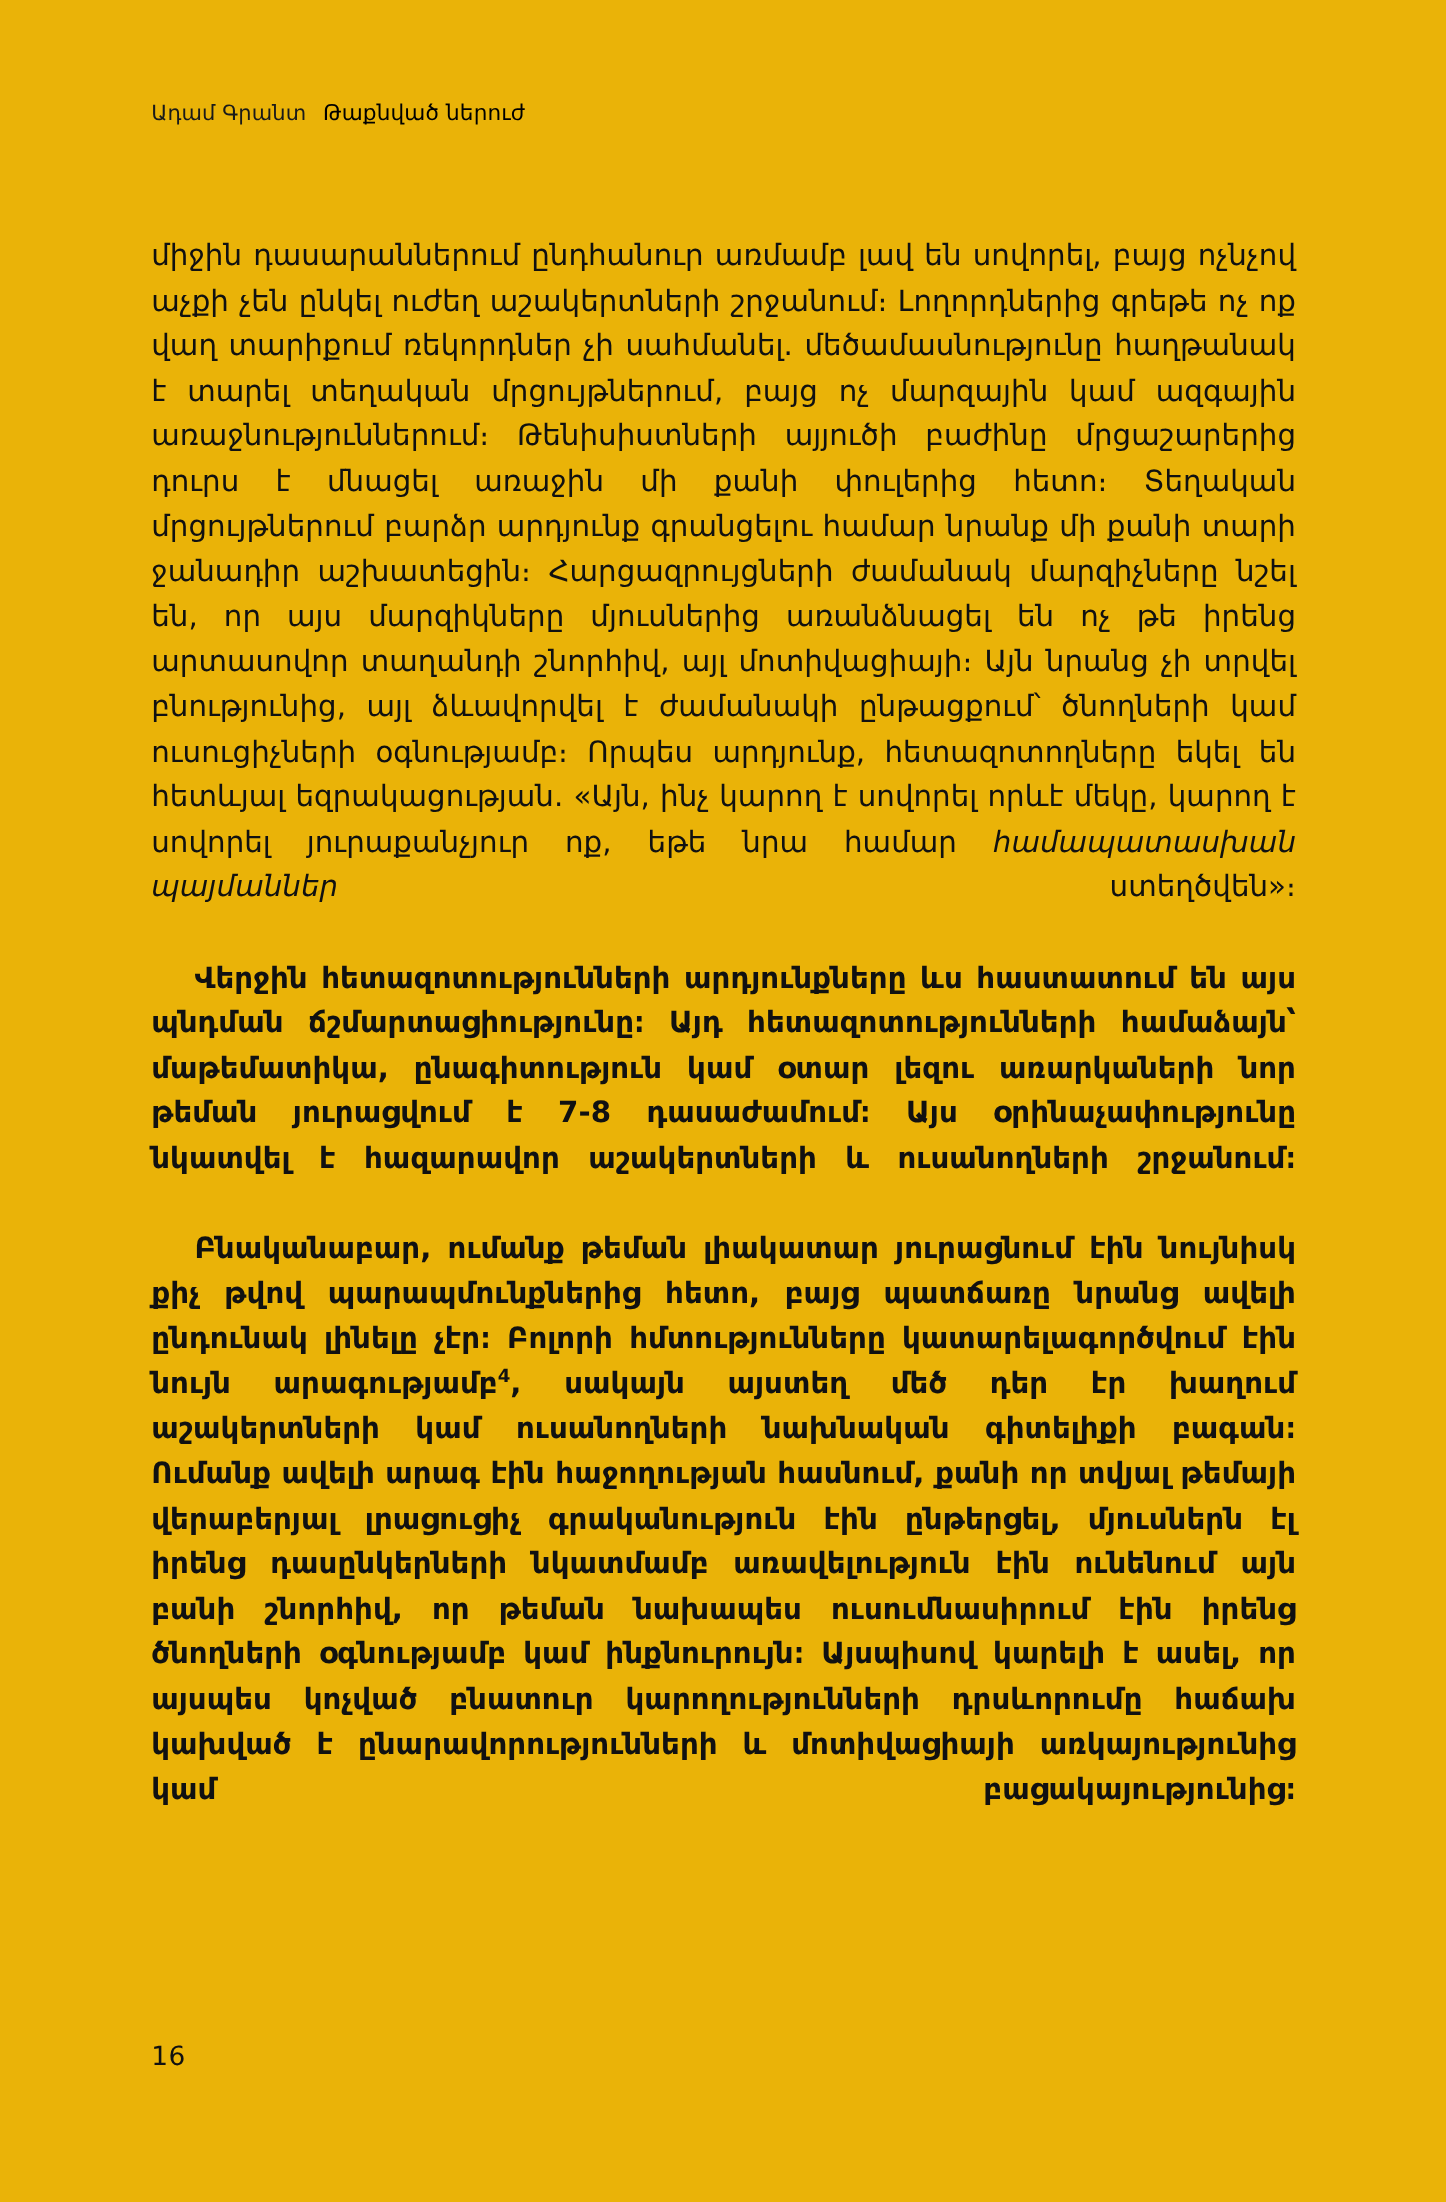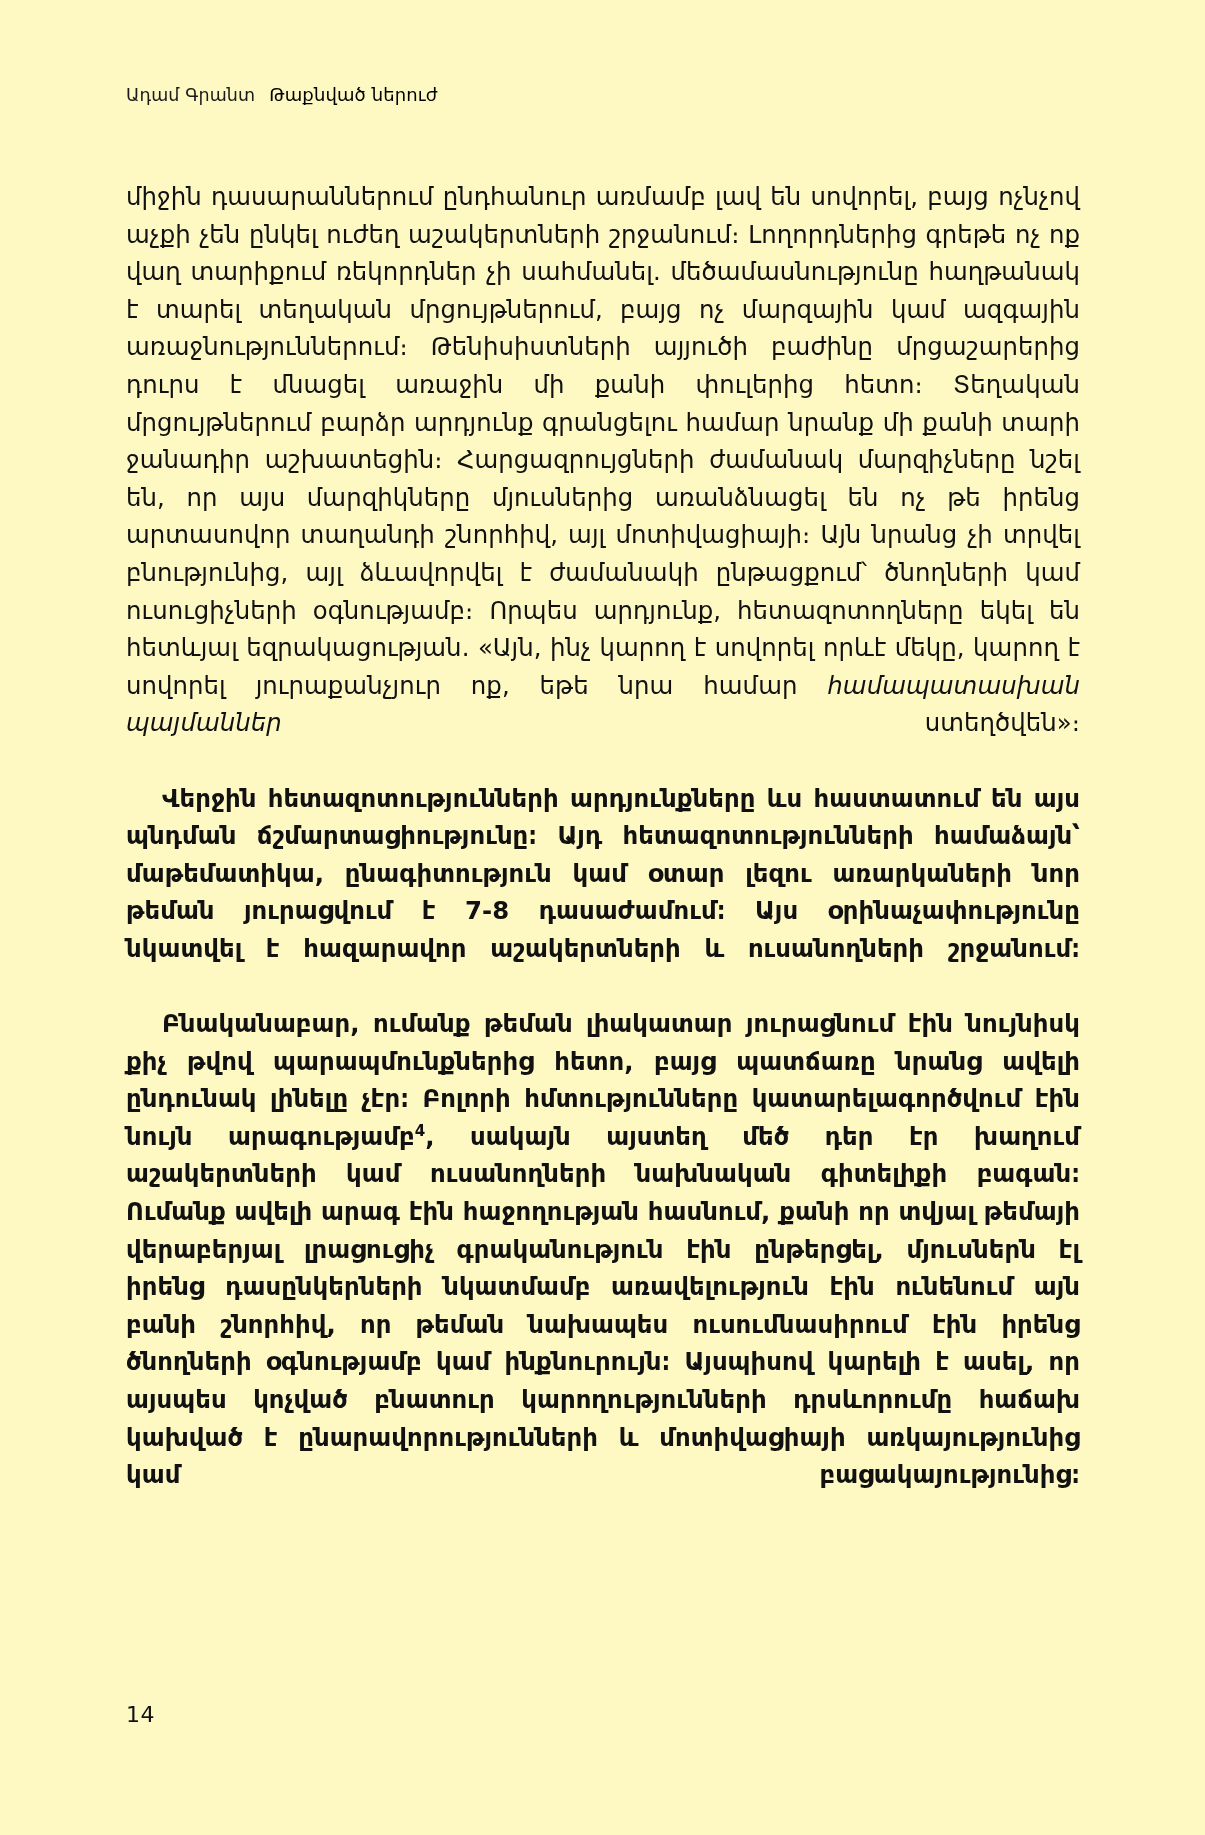--- a/index.html
+++ b/index.html
@@ -13,21 +13,21 @@
     height: 1835px;
     position: relative;
     overflow: hidden;
     font-family: "DejaVu Sans", "Liberation Sans", sans-serif;
     color: #000000;
   }
 
   .page {
     position: absolute;
     inset: 0;
-    background: #fef9c3;
+    background: #eab308;
   }
 
   
   .running-header {
     position: absolute;
     left: 126px;
     top: 84px;
     width: 954px;
     height: 26px;
     display: flex;
@@ -45,21 +45,21 @@
     font-size: 18px;
     font-weight: 400;
     letter-spacing: 0.1px;
     color: #000000;
   }
 
   
   .text-body {
     position: absolute;
     left: 126px;
-    top: 178px;
+    top: 194px;
     width: 954px;
   }
 
   .para {
     margin: 0;
     font-size: 24.4px;
     line-height: 37.6px;
     text-align: justify;
     text-justify: inter-word;
     letter-spacing: 0.05px;
@@ -112,15 +112,15 @@
     <span class="rh-author">Ադամ Գրանտ</span>
     <span class="rh-title">Թաքնված ներուժ</span>
   </div>
 
   <div class="text-body" id="body-column">
       <p class="para"><span>միջին դասարաններում ընդհանուր առմամբ լավ են սովորել, բայց ոչնչով աչքի չեն ընկել ուժեղ աշակերտների շրջանում։ Լողորդներից գրեթե ոչ ոք վաղ տարիքում ռեկորդներ չի սահմանել. մեծամասնությունը հաղթանակ է տարել տեղական մրցույթներում, բայց ոչ մարզային կամ ազգային առաջնություններում։ Թենիսիստների այյուծի բաժինը մրցաշարերից դուրս է մնացել առաջին մի քանի փուլերից հետո։ Տեղական մրցույթներում բարձր արդյունք գրանցելու համար նրանք մի քանի տարի ջանադիր աշխատեցին։ Հարցազրույցների ժամանակ մարզիչները նշել են, որ այս մարզիկները մյուսներից առանձնացել են ոչ թե իրենց արտասովոր տաղանդի շնորհիվ, այլ մոտիվացիայի։ Այն նրանց չի տրվել բնությունից, այլ ձևավորվել է ժամանակի ընթացքում՝ ծնողների կամ ուսուցիչների օգնությամբ։ Որպես արդյունք, հետազոտողները եկել են հետևյալ եզրակացության. «Այն, ինչ կարող է սովորել որևէ մեկը, կարող է սովորել յուրաքանչյուր ոք, եթե նրա համար </span><span class="it">համապատասխան պայմաններ</span><span> ստեղծվեն»։</span></p>
       <p class="para indent"><span>Վերջին հետազոտությունների արդյունքները ևս հաստատում են այս պնդման ճշմարտացիությունը։ Այդ հետազոտությունների համաձայն՝ մաթեմատիկա, ընագիտություն կամ օտար լեզու առարկաների նոր թեման յուրացվում է 7-8 դասաժամում։ Այս օրինաչափությունը նկատվել է հազարավոր աշակերտների և ուսանողների շրջանում։</span></p>
       <p class="para indent"><span>Բնականաբար, ումանք թեման լիակատար յուրացնում էին նույնիսկ քիչ թվով պարապմունքներից հետո, բայց պատճառը նրանց ավելի ընդունակ լինելը չէր։ Բոլորի հմտությունները կատարելագործվում էին նույն արագությամբ</span><sup class="sup">4</sup><span>, սակայն այստեղ մեծ դեր էր խաղում աշակերտների կամ ուսանողների նախնական գիտելիքի բագան։ Ումանք ավելի արագ էին հաջողության հասնում, քանի որ տվյալ թեմայի վերաբերյալ լրացուցիչ գրականություն էին ընթերցել, մյուսներն էլ իրենց դասընկերների նկատմամբ առավելություն էին ունենում այն բանի շնորհիվ, որ թեման նախապես ուսումնասիրում էին իրենց ծնողների օգնությամբ կամ ինքնուրույն։ Այսպիսով կարելի է ասել, որ այսպես կոչված բնատուր կարողությունների դրսևորումը հաճախ կախված է ընարավորությունների և մոտիվացիայի առկայությունից կամ բացակայությունից։</span></p>
     </div>
 
-  <div class="folio">14</div>
+  <div class="folio">16</div>
 
 </div>
 
 </body></html>

